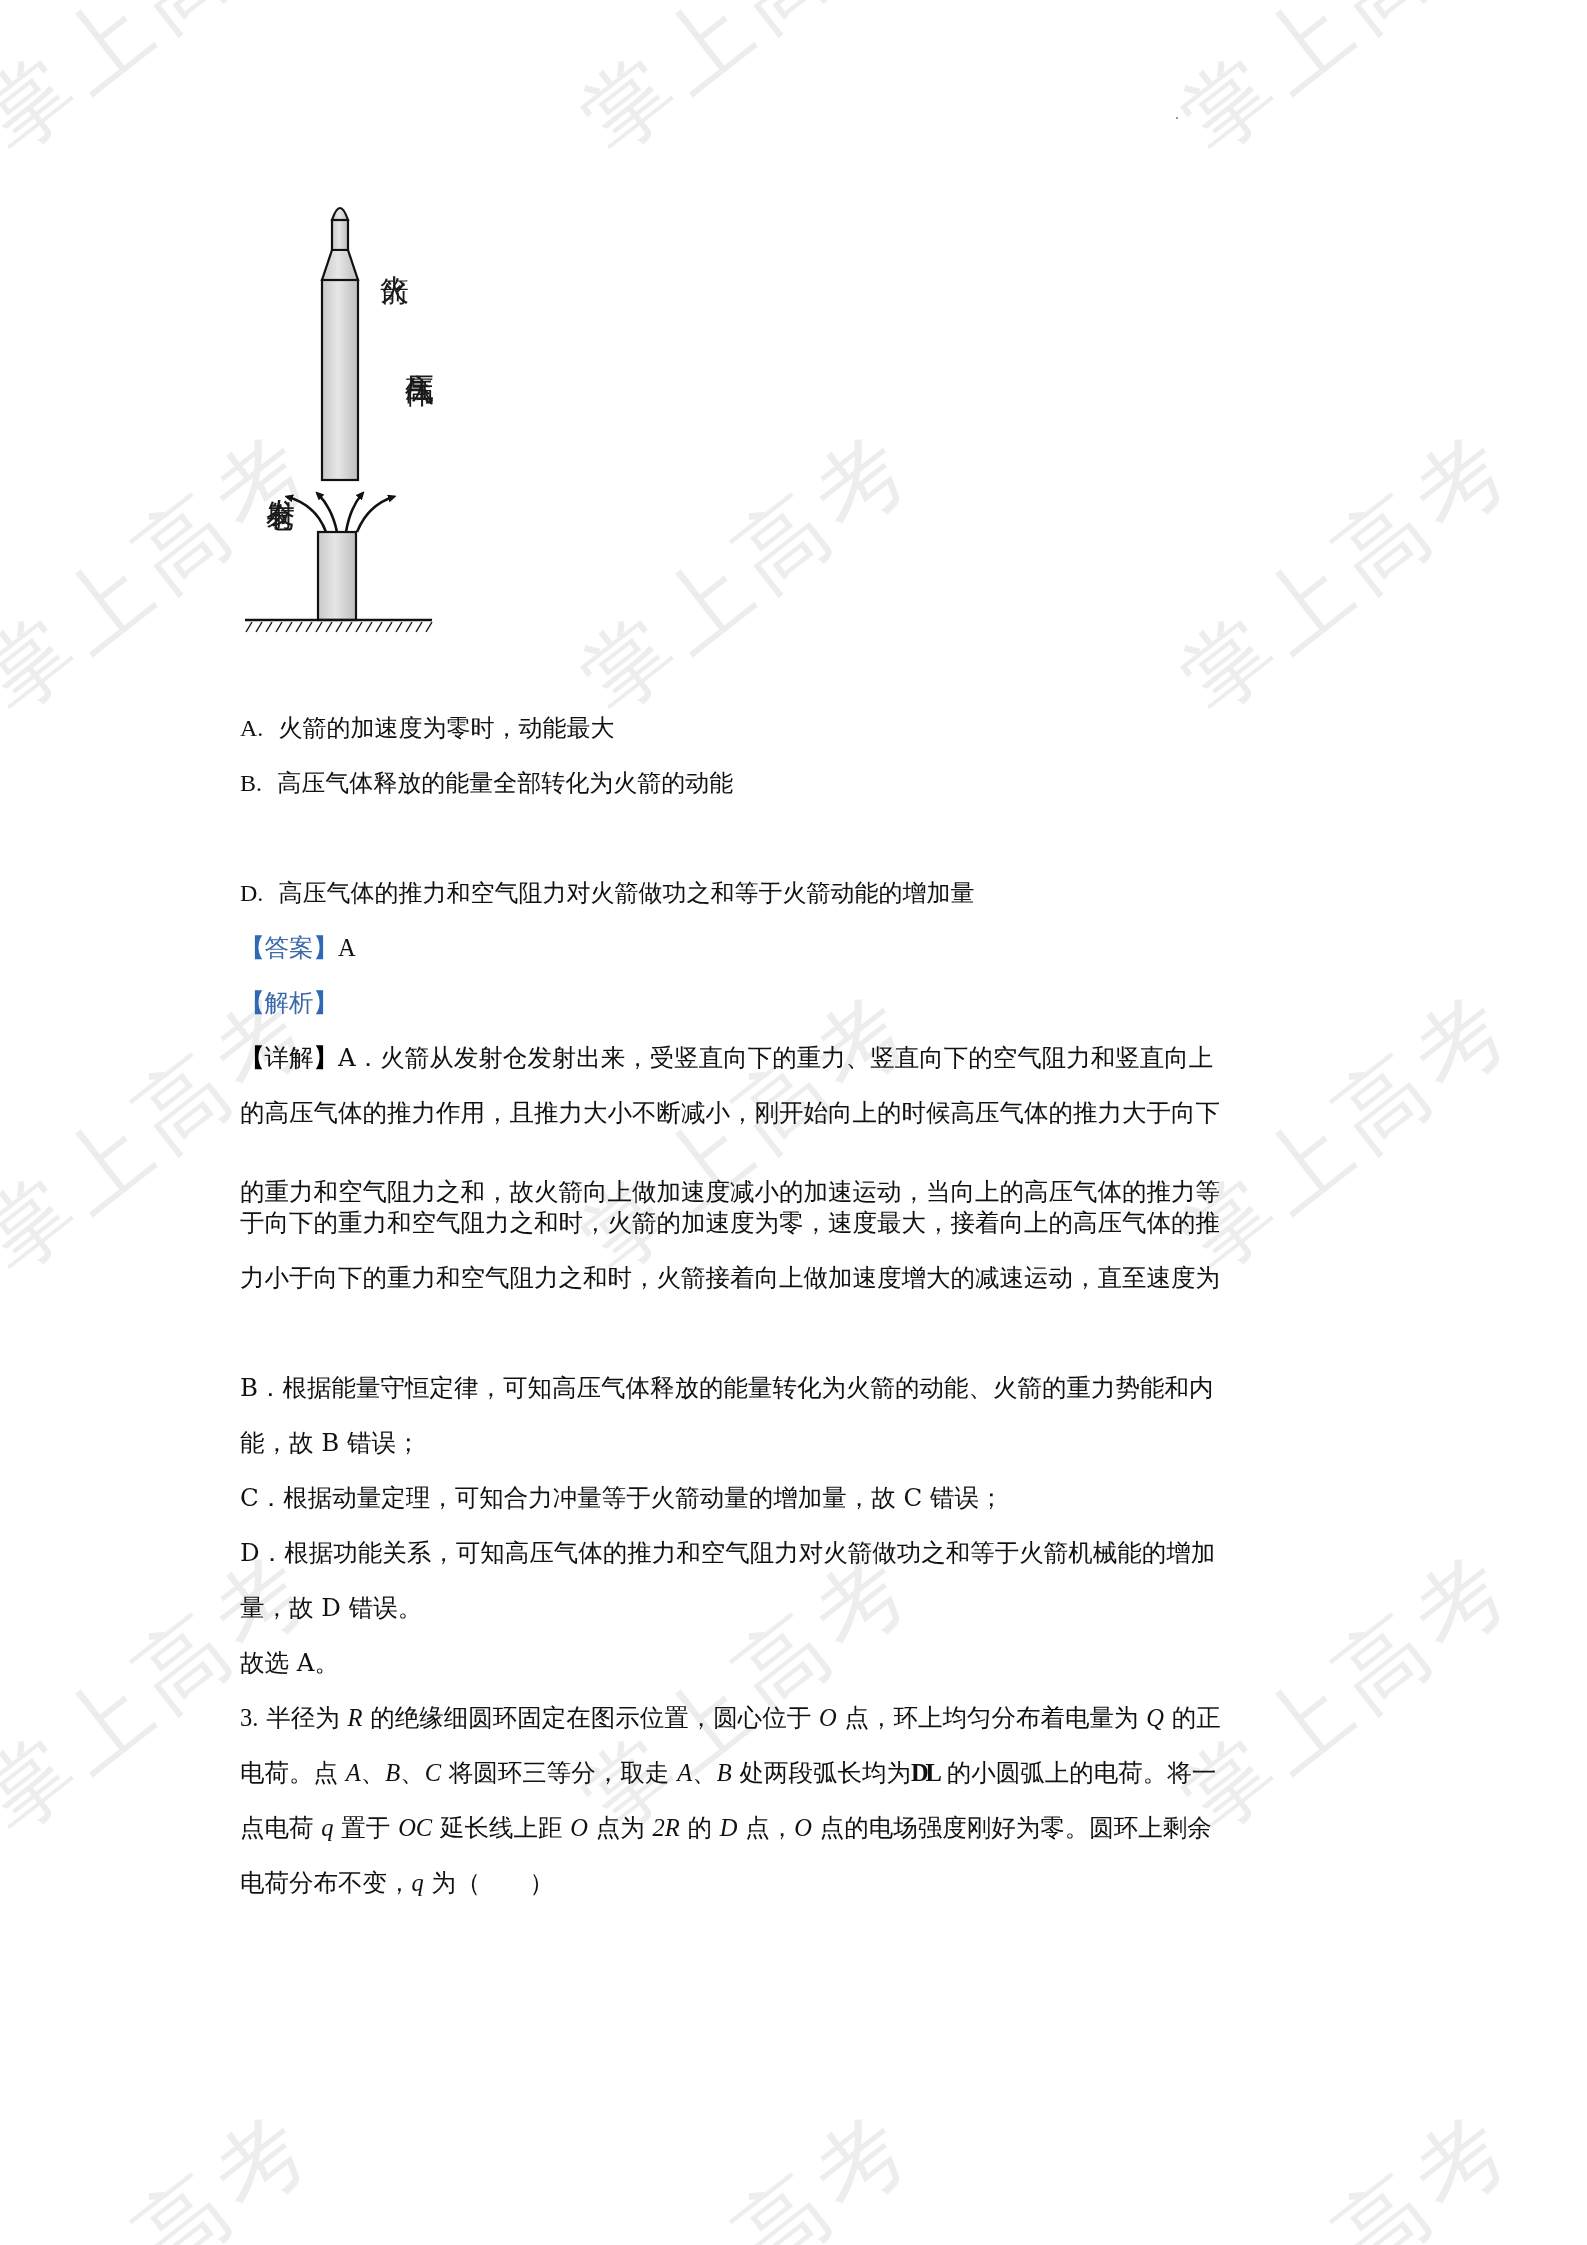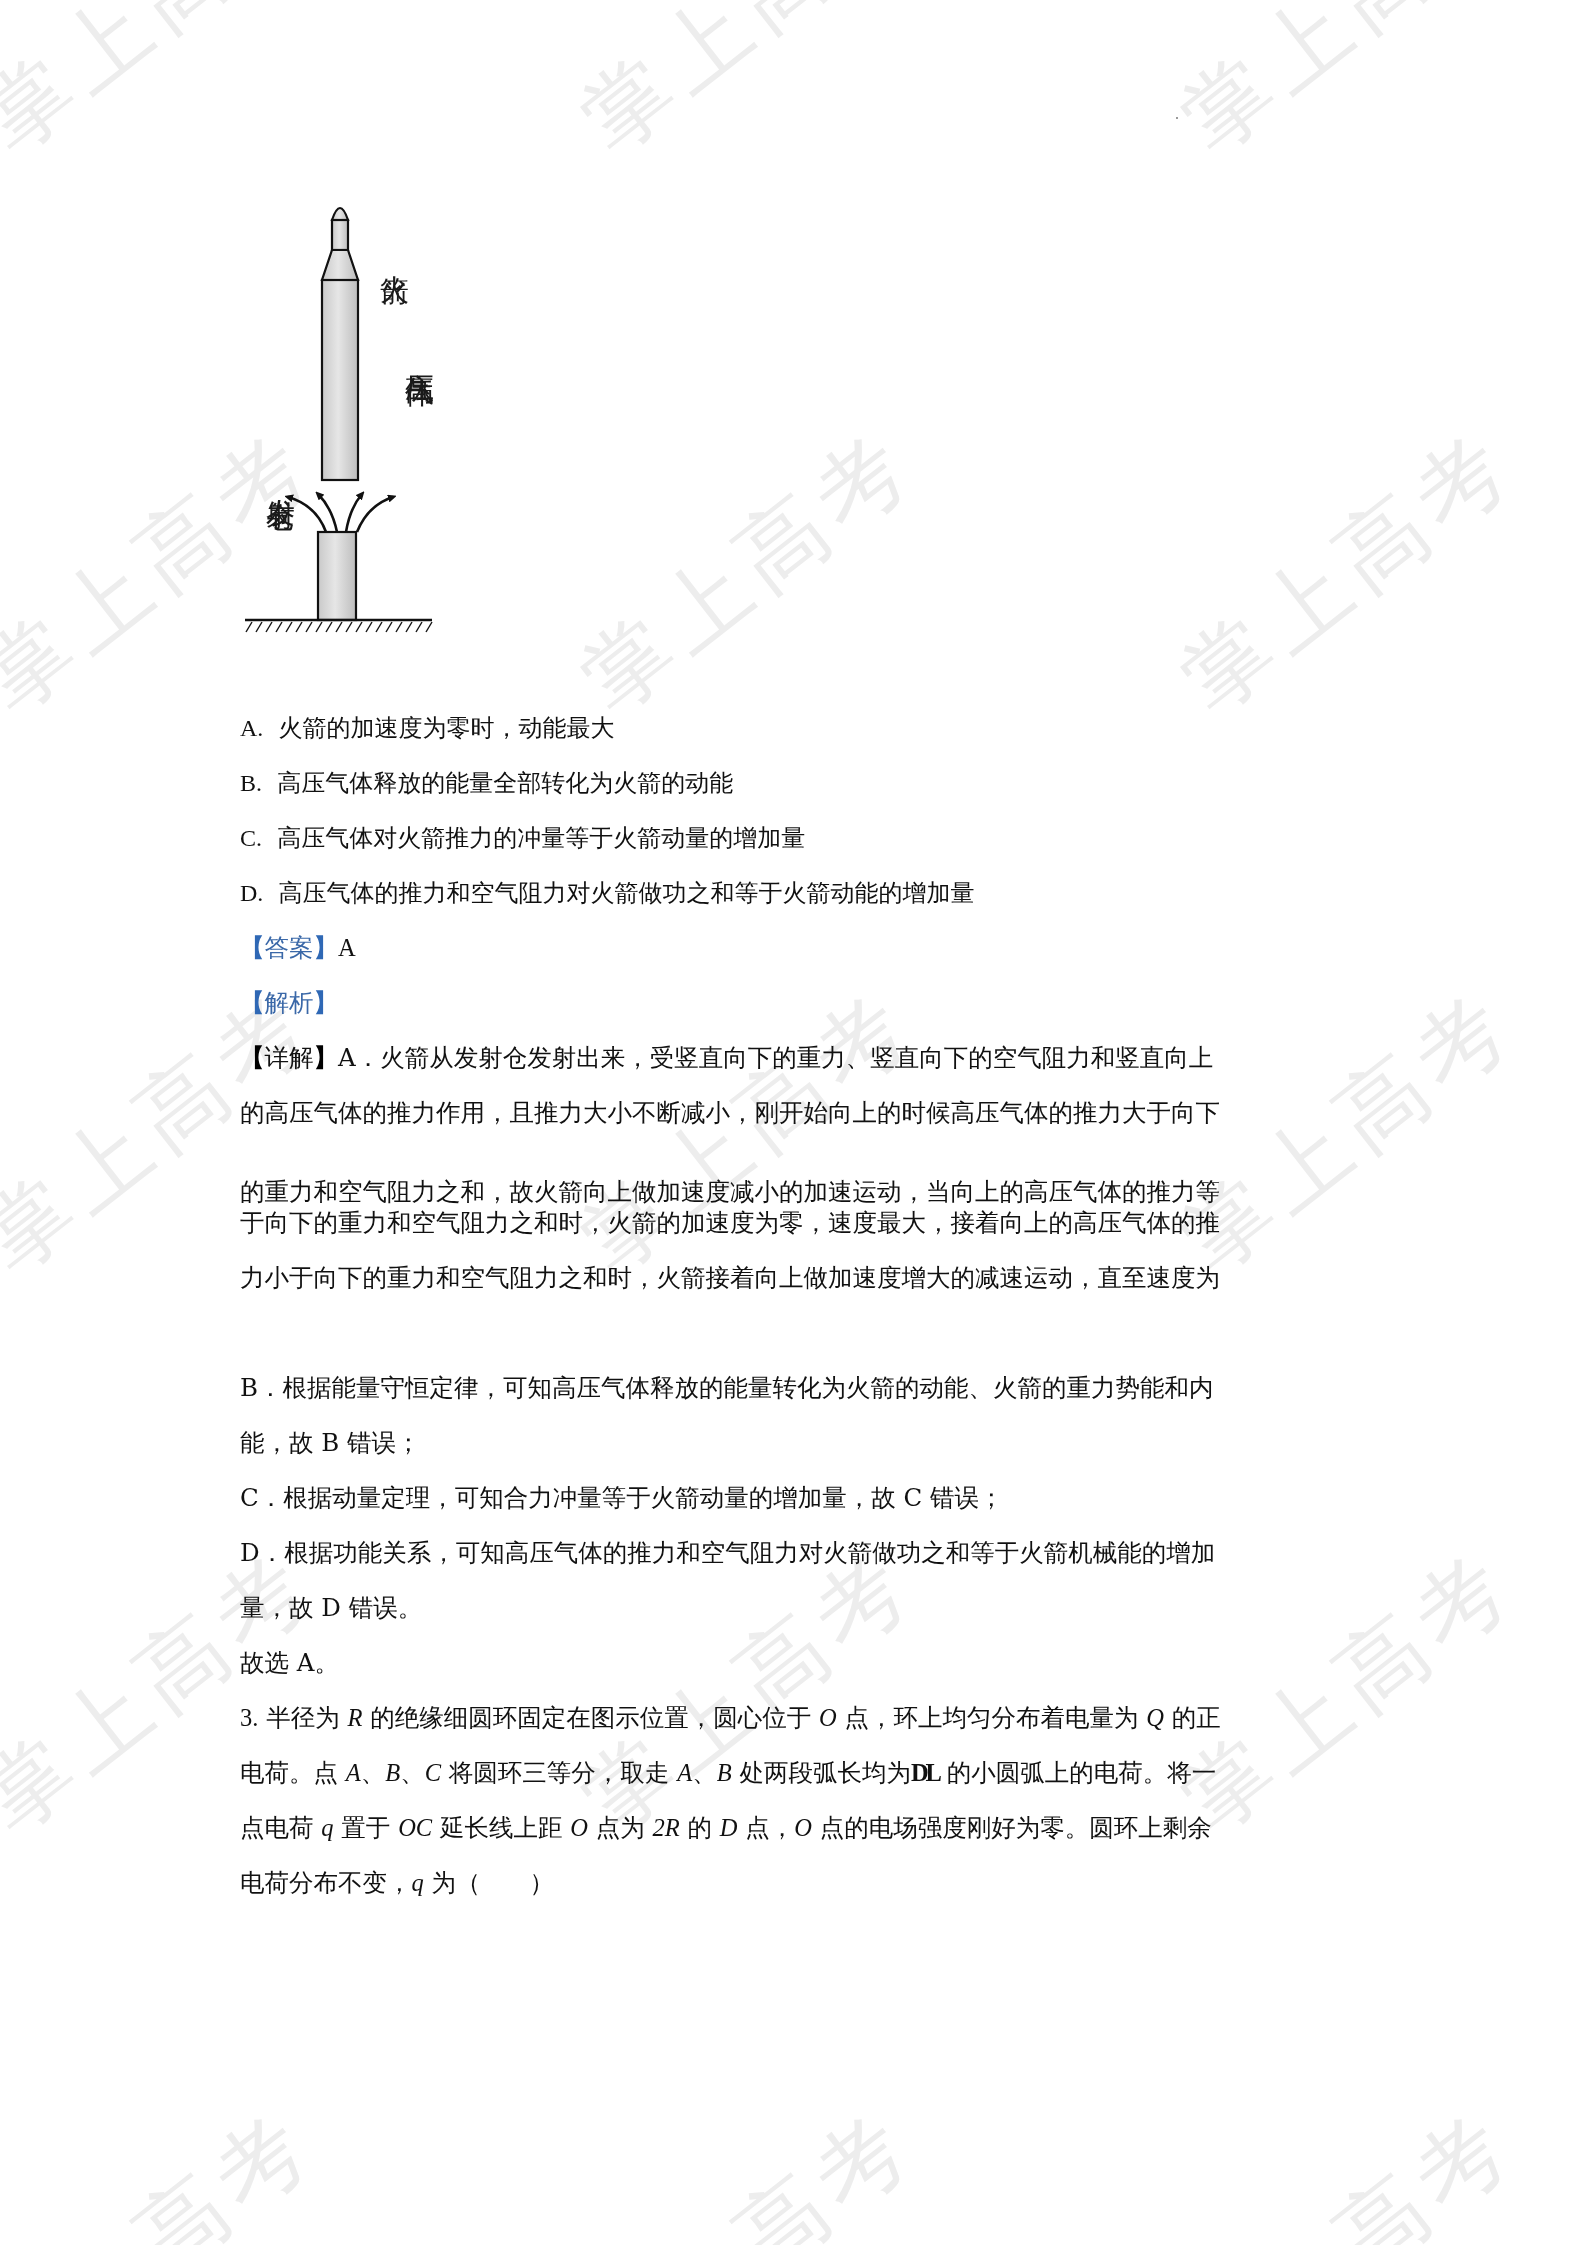--- a/index.html
+++ b/index.html
@@ -166,23 +166,20 @@
     <div class="fig-label" style="left:163px; top:160px;">高压气体</div>
     <div class="fig-label" style="left:24px; top:286px;">发射仓</div>
   </div>
 
   <div class="line opt" style="top:713px;">
     <span class="latin">A.</span>&nbsp;&nbsp;<span>火箭的加速度为零时，动能最大</span>
   </div>
   <div class="line opt" style="top:768px;">
     <span class="latin">B.</span>&nbsp;&nbsp;<span>高压气体释放的能量全部转化为火箭的动能</span>
   </div>
-  <div class="line opt" style="top:823px;">
-    <span class="latin">C.</span>&nbsp;&nbsp;<span>高压气体对火箭推力的冲量等于火箭动量的增加量</span>
-  </div>
   <div class="line opt" style="top:878px;">
     <span class="latin">D.</span>&nbsp;&nbsp;<span>高压气体的推力和空气阻力对火箭做功之和等于火箭动能的增加量</span>
   </div>
 
   <div class="line" style="top:933px;">
     <span class="blue-bracket">【</span><span class="blue-tag">答案</span><span class="blue-bracket">】</span><span class="latin">A</span>
   </div>
 
   <div class="line" style="top:988px;text-align:right;">
     <span class="blue-bracket">【</span><span class="blue-tag">解析</span><span class="blue-bracket">】</span>

